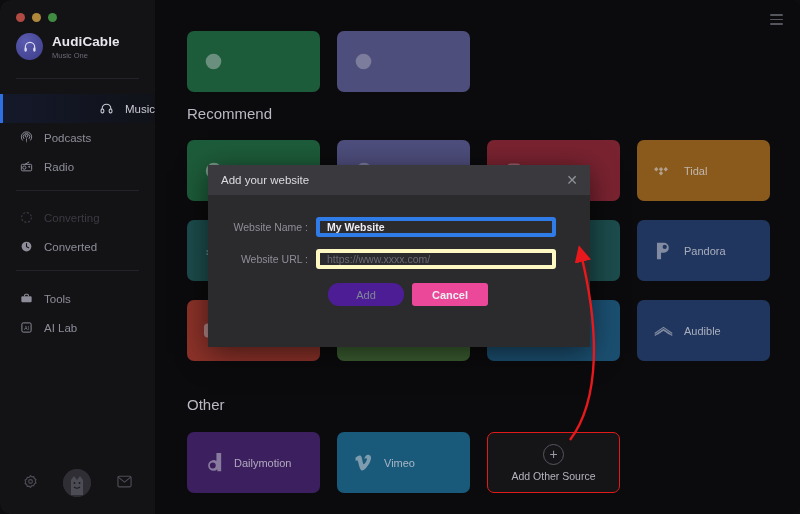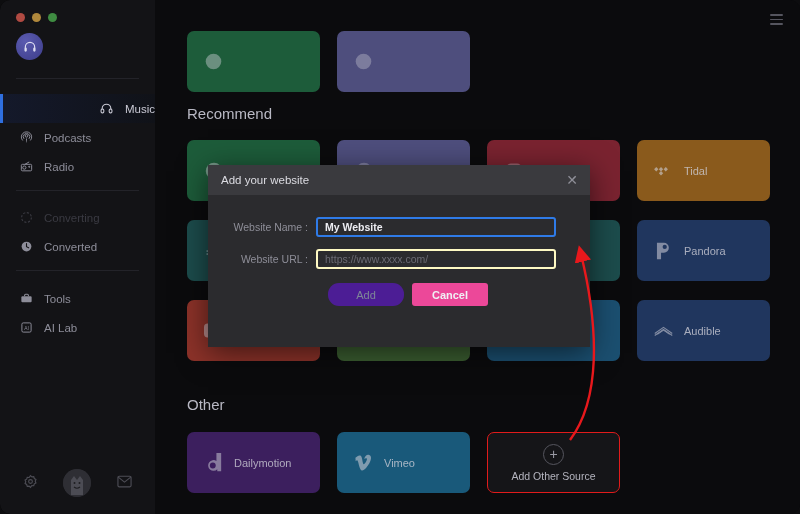--- a/index.html
+++ b/index.html
@@ -152,21 +152,21 @@
   }
   .dlg-body { padding: 22px 0 0 0; }
   .frow { display: flex; align-items: center; margin-bottom: 12px; }
   .flabel {
     width: 108px; text-align: right; padding-right: 8px;
     color: #8e8e98; font-size: 10.5px;
   }
   .finput {
     width: 240px; height: 20px;
     background: transparent;
-    border: 2px solid #fef9c3; border-radius: 3px;
+    border: 4px solid #fef9c3; border-radius: 3px;
     color: #ededf2; font-size: 10.5px;
     padding: 0 7px;
     font-family: "Liberation Sans", sans-serif;
     font-weight: bold;
   }
   .finput.focused { border-color: #2f7be8; }
   .finput::placeholder { color: #6b6b74; font-weight: normal; }
   .btnrow { display: flex; gap: 8px; padding-left: 120px; margin-top: 14px; }
   .btn {
     width: 76px; height: 23px; border-radius: 3px;
@@ -191,20 +191,24 @@
       <div class="tl g"></div>
     </div>
 
     <div class="brand">
       <div class="brand-logo">
         <svg width="14" height="14" viewBox="0 0 24 24" fill="none" stroke="#dcdcf0" stroke-width="2">
           <path d="M4 14v-2a8 8 0 0116 0v2"></path>
             <rect x="2.5" y="13" width="4" height="7" rx="2" fill="#dcdcf0" stroke="none"></rect>
             <rect x="17.5" y="13" width="4" height="7" rx="2" fill="#dcdcf0" stroke="none"></rect>
         </svg>
+      </div>
+      <div class="brand-txt">
+        <span class="brand-name">AudiCable</span>
+        <span class="brand-sub">Music One</span>
       </div>
     </div>
 
     <div class="sb-div" style="top:78px"></div>
     <div class="sb-div" style="top:190px"></div>
     <div class="sb-div" style="top:270px"></div>
 
     <div class="nav" style="top:94px">
       <div class="nav-item active">
         <span class="ico">

